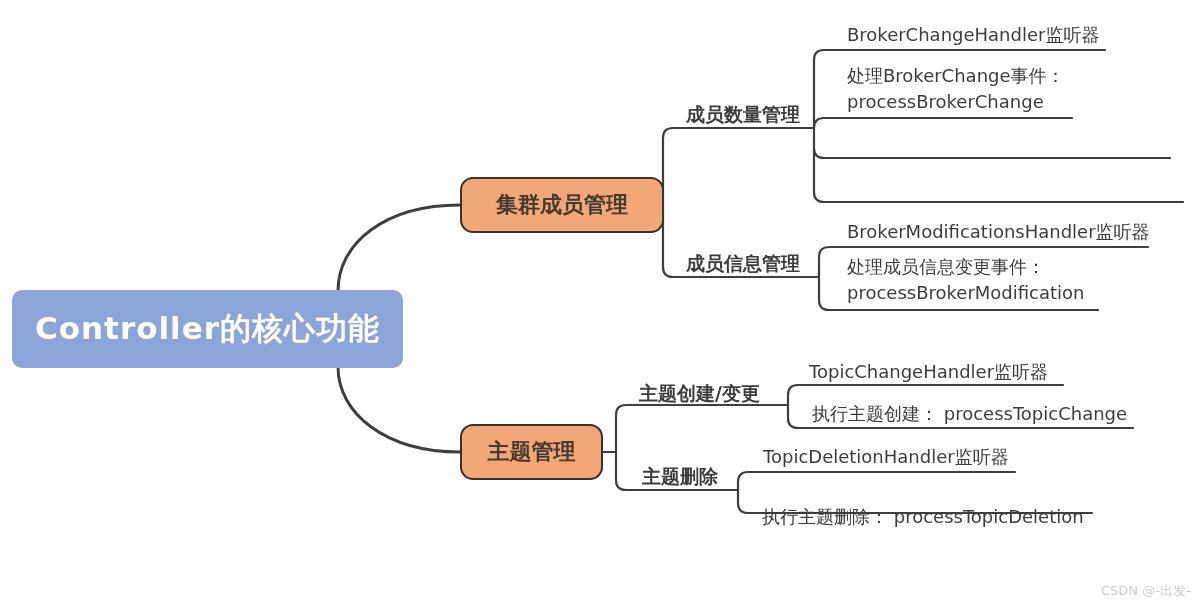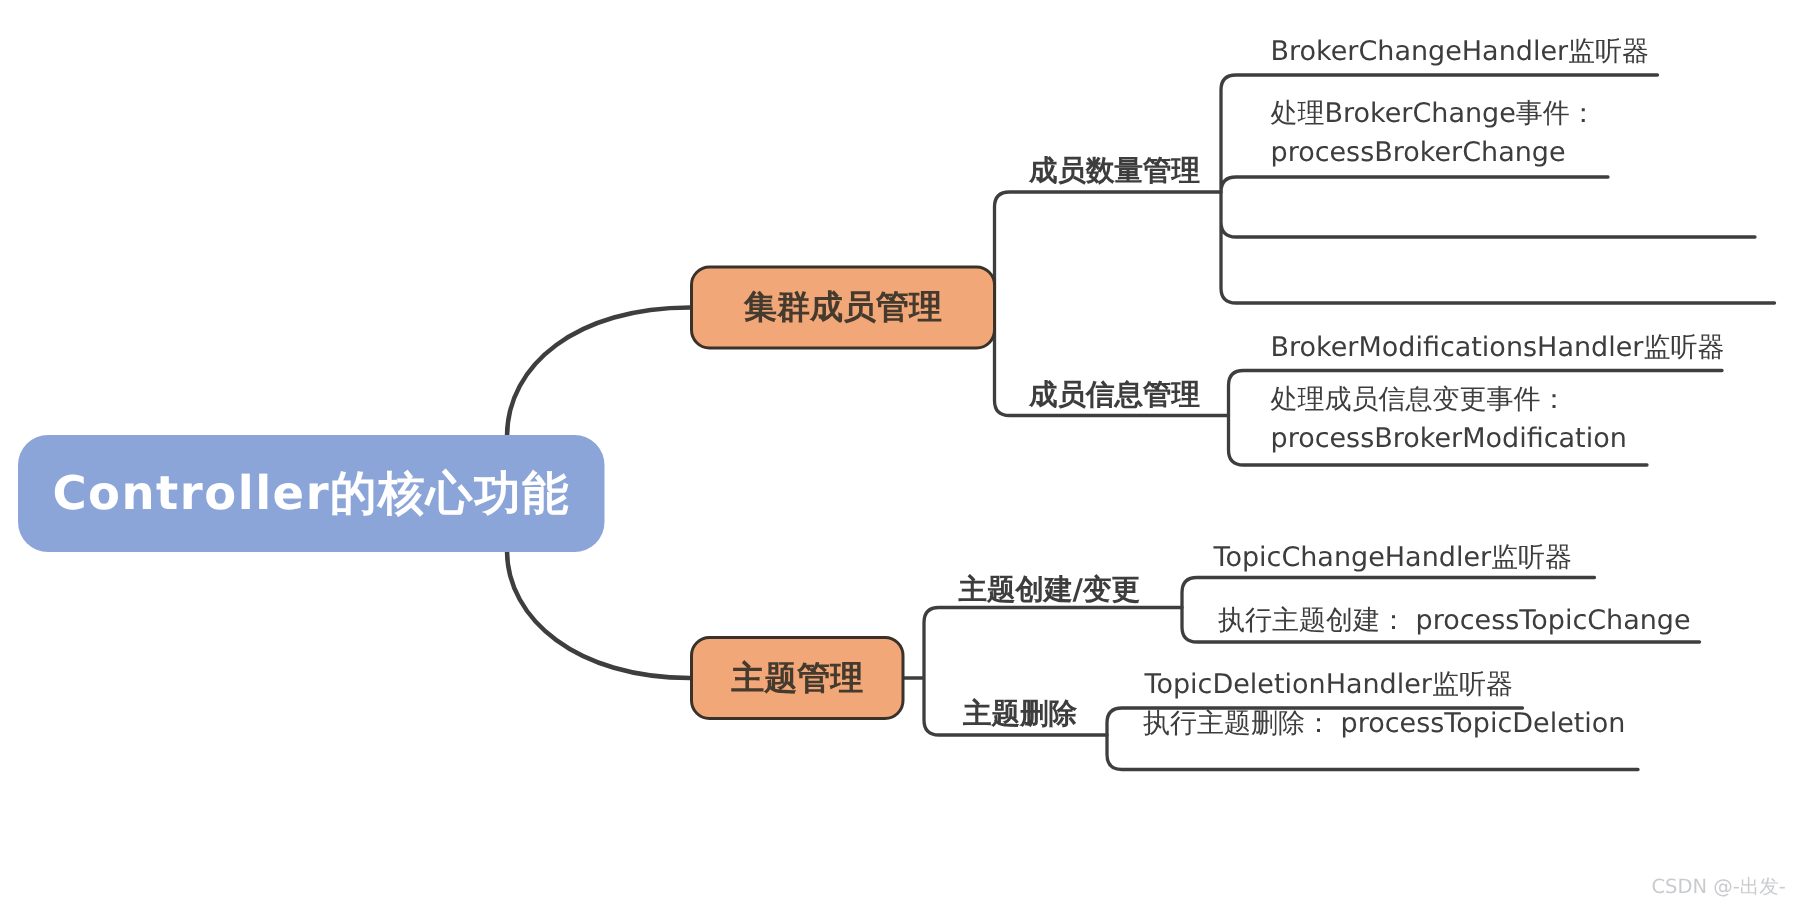--- a/index.html
+++ b/index.html
@@ -6,21 +6,21 @@
   .canvas {
     position:relative; width:1200px; height:612px; background:#ffffff;
     font-family:"DejaVu Sans","Liberation Sans",sans-serif; overflow:hidden;
   }
   .links { position:absolute; left:0; top:0; width:1200px; height:612px; }
   .links path { fill:none; stroke:#3e3e3e; stroke-width:2.2; stroke-linecap:round; stroke-linejoin:round; }
   .links path.thick { stroke-width:3; }
 
   .root-node {
     position:absolute; left:12px; top:290px; width:391px; height:78px;
-    background:#8CA5D8; border-radius:20px; color:#ffffff;
+    background:#8CA5D8; border-radius:10px; color:#ffffff;
     font-size:31px; font-weight:bold; letter-spacing:1px;
     display:flex; align-items:center; justify-content:center;
   }
   .branch-node {
     position:absolute; background:#F2A778; border:2.5px solid #39322B; border-radius:13px;
     color:#453A2E; font-size:22px; font-weight:600;
     display:flex; align-items:center; justify-content:center; box-sizing:border-box;
   }
   .branch-cluster { left:460px; top:177px; width:204px; height:56px; }
   .branch-topic   { left:460px; top:424px; width:143px; height:56px; }
@@ -76,16 +76,16 @@
 processBrokerChange</div>
 
   <div class="leaf" style="left:847px; top:219px;">BrokerModificationsHandler监听器</div>
   <div class="leaf" style="left:847px; top:254px;">处理成员信息变更事件：
 processBrokerModification</div>
 
   <div class="leaf" style="left:809px; top:359px;">TopicChangeHandler监听器</div>
   <div class="leaf" style="left:812px; top:401px;">执行主题创建： processTopicChange</div>
 
   <div class="leaf" style="left:763px; top:444px;text-align:right;">TopicDeletionHandler监听器</div>
-  <div class="leaf" style="left:762px; top:470px;">执行主题删除： processTopicDeletion</div>
+  <div class="leaf" style="left:762px; top:504px;">执行主题删除： processTopicDeletion</div>
 
   <div class="watermark">CSDN @-出发-</div>
 </div>
 
 </body></html>

